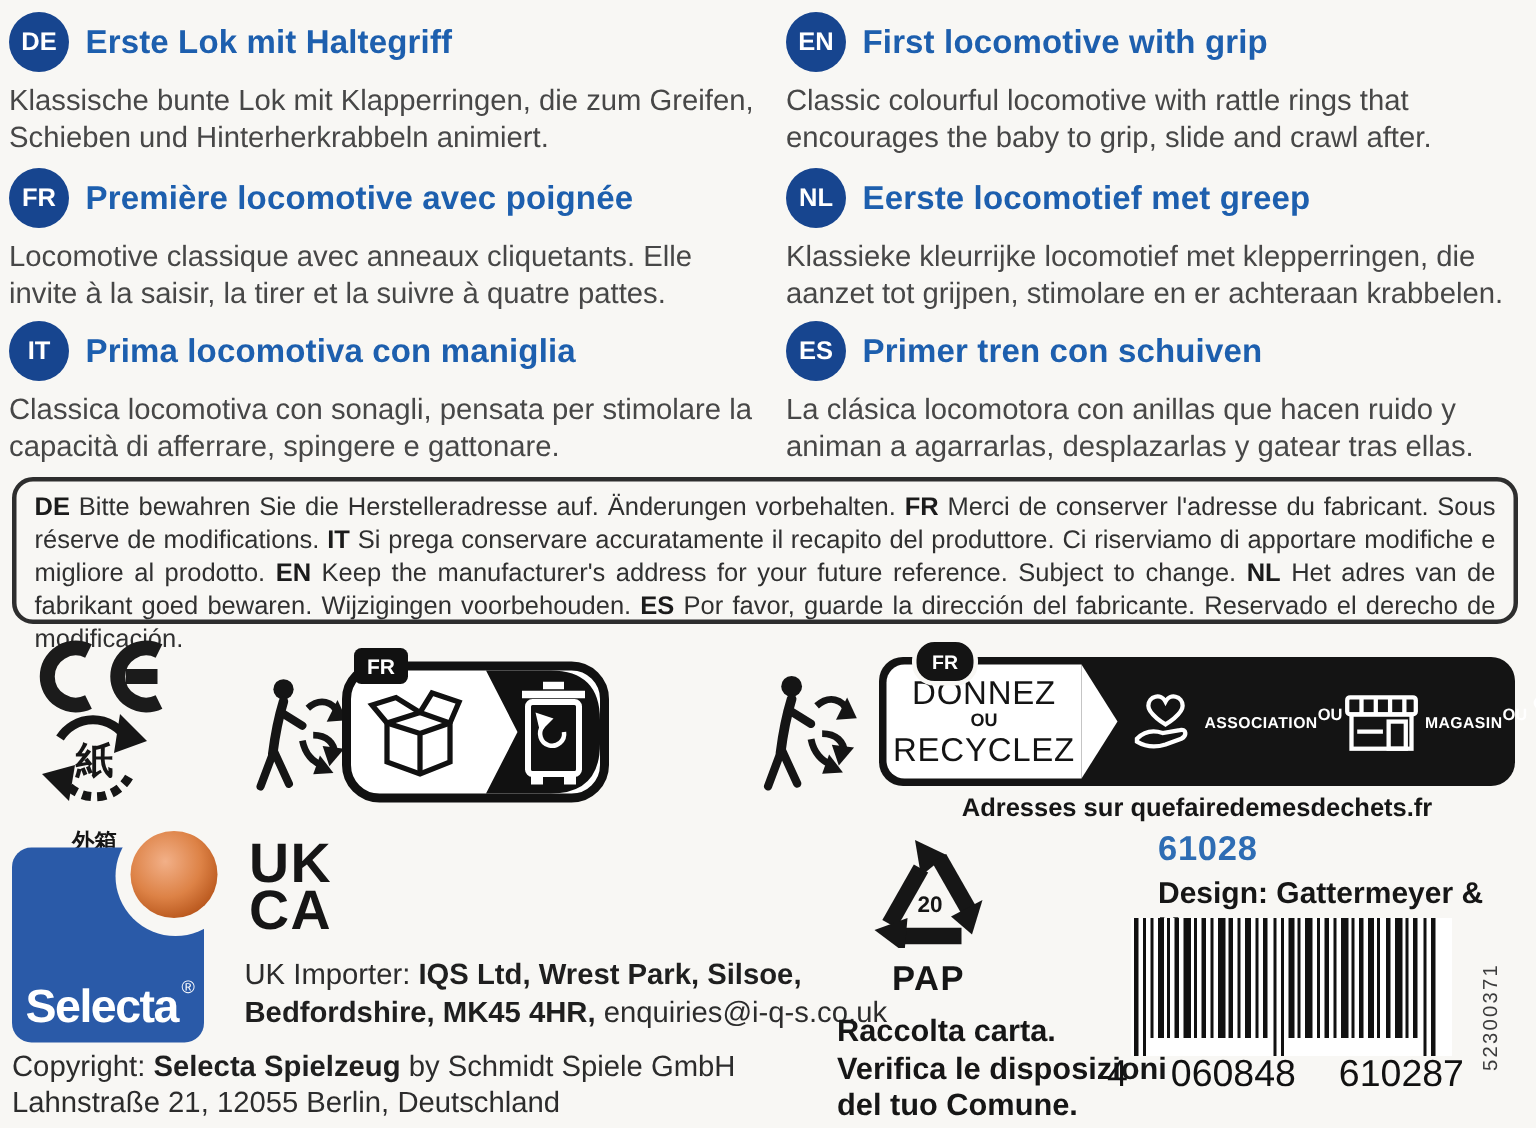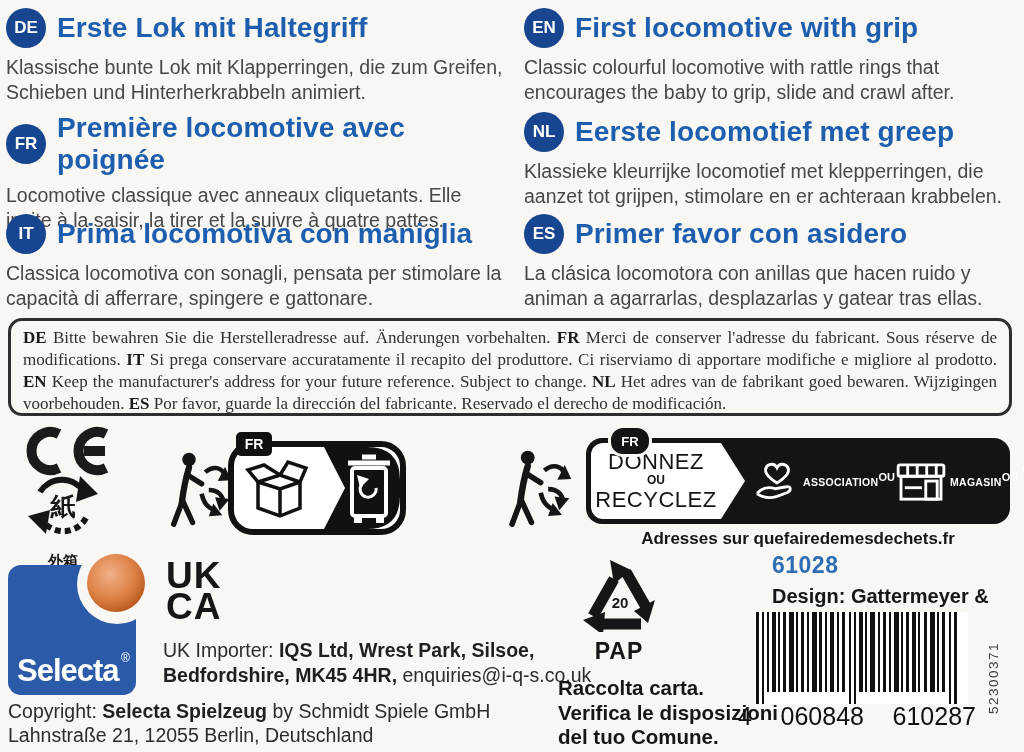--- a/index.html
+++ b/index.html
@@ -5,27 +5,27 @@
   html,body{margin:0;padding:0;background:#e9e8e5;}
   .page{position:relative;width:1024px;height:752px;background:#f8f7f4;overflow:hidden;
         font-family:"Liberation Sans",sans-serif;color:#2c2c2c;}
 
   
   .lang{position:absolute;}
   .lang-head{display:flex;align-items:center;}
   .badge{width:40px;height:40px;border-radius:50%;background:#17458f;color:#fff;
          display:inline-flex;align-items:center;justify-content:center;
          font-weight:bold;font-size:17px;flex:0 0 40px;}
-  .lang-title{margin-left:11px;font-size:28px;font-weight:bold;color:#1d5fae;letter-spacing:.1px;}
+  .lang-title{margin-left:11px;font-size:22px;font-weight:bold;color:#1d5fae;letter-spacing:.1px;}
   .lang-body{margin:7px 0 0 0;font-size:19.5px;line-height:1.30;color:#474747;}
 
   
   .notice{position:absolute;left:8px;top:318px;width:1004px;height:98px;box-sizing:border-box;
           border:3px solid #2e2e2e;border-radius:14px;padding:6px 12px;
-          font-size:17px;line-height:1.29;text-align:justify;color:#303030;font-family:Liberation Serif, serif;}
+          font-size:17px;line-height:1.29;text-align:justify;color:#303030;}
   .notice b{font-weight:bold;color:#1b1b1b;}
 
   .abs{position:absolute;}
 
   
   .banner{position:absolute;left:586px;top:438px;width:424px;height:86px;background:#141414;border-radius:16px;}
   .banner-white{position:absolute;left:5px;top:5px;width:130px;height:76px;background:#fff;border-radius:12px 0 0 12px;
                 display:flex;flex-direction:column;align-items:center;justify-content:center;color:#141414;}
   .banner-arrow{position:absolute;left:135px;top:5px;width:0;height:0;
                 border-top:38px solid transparent;border-bottom:38px solid transparent;border-left:24px solid #fff;}
@@ -101,21 +101,21 @@
     <div class="lang-head">
       <span class="badge">IT</span>
       <span class="lang-title">Prima locomotiva con maniglia</span>
     </div>
     <p class="lang-body">Classica locomotiva con sonagli, pensata per stimolare la capacità di afferrare, spingere e gattonare.</p>
   </div>
 
   <div class="lang" style="left:524px;top:214px;width:488px;">
     <div class="lang-head">
       <span class="badge">ES</span>
-      <span class="lang-title">Primer favor con asidero</span>
+      <span class="lang-title">Primer tren con schuiven</span>
     </div>
     <p class="lang-body">La clásica locomotora con anillas que hacen ruido y animan a agarrarlas, desplazarlas y gatear tras ellas.</p>
   </div>
 
   <div class="notice"><span><b>DE</b><span> Bitte bewahren Sie die Herstelleradresse auf. Änderungen vorbehalten. </span><b>FR</b><span> Merci de conserver l'adresse du fabricant. Sous réserve de modifications. </span><b>IT</b><span> Si prega conservare accuratamente il recapito del produttore. Ci riserviamo di apportare modifiche e migliore al prodotto. </span><b>EN</b><span> Keep the manufacturer's address for your future reference. Subject to change. </span><b>NL</b><span> Het adres van de fabrikant goed bewaren. Wijzigingen voorbehouden. </span><b>ES</b><span> Por favor, guarde la dirección del fabricante. Reservado el derecho de modificación.</span></span></div>
 
   <svg class="abs" style="left:20px;top:426px;" width="92" height="50" viewBox="0 0 92 50">
     <path d="M39 8 A19 19 0 1 0 39 42" fill="none" stroke="#1b1b1b" stroke-width="10"></path>
     <path d="M86 8 A19 19 0 1 0 86 42" fill="none" stroke="#1b1b1b" stroke-width="10"></path>
     <path d="M64 25 H85" stroke="#1b1b1b" stroke-width="10"></path>

